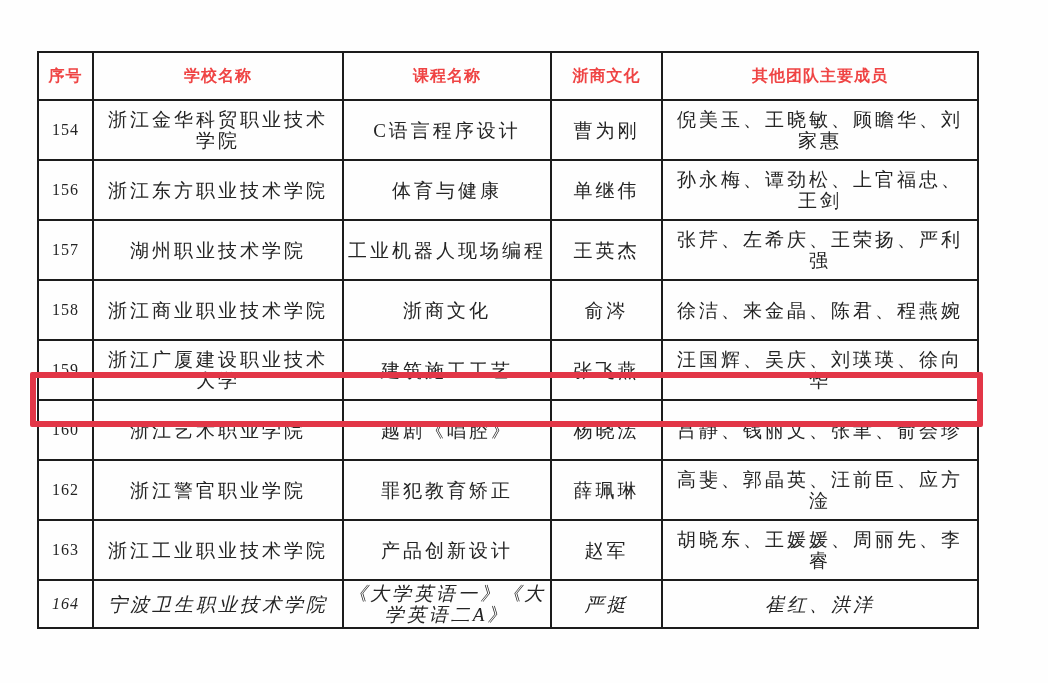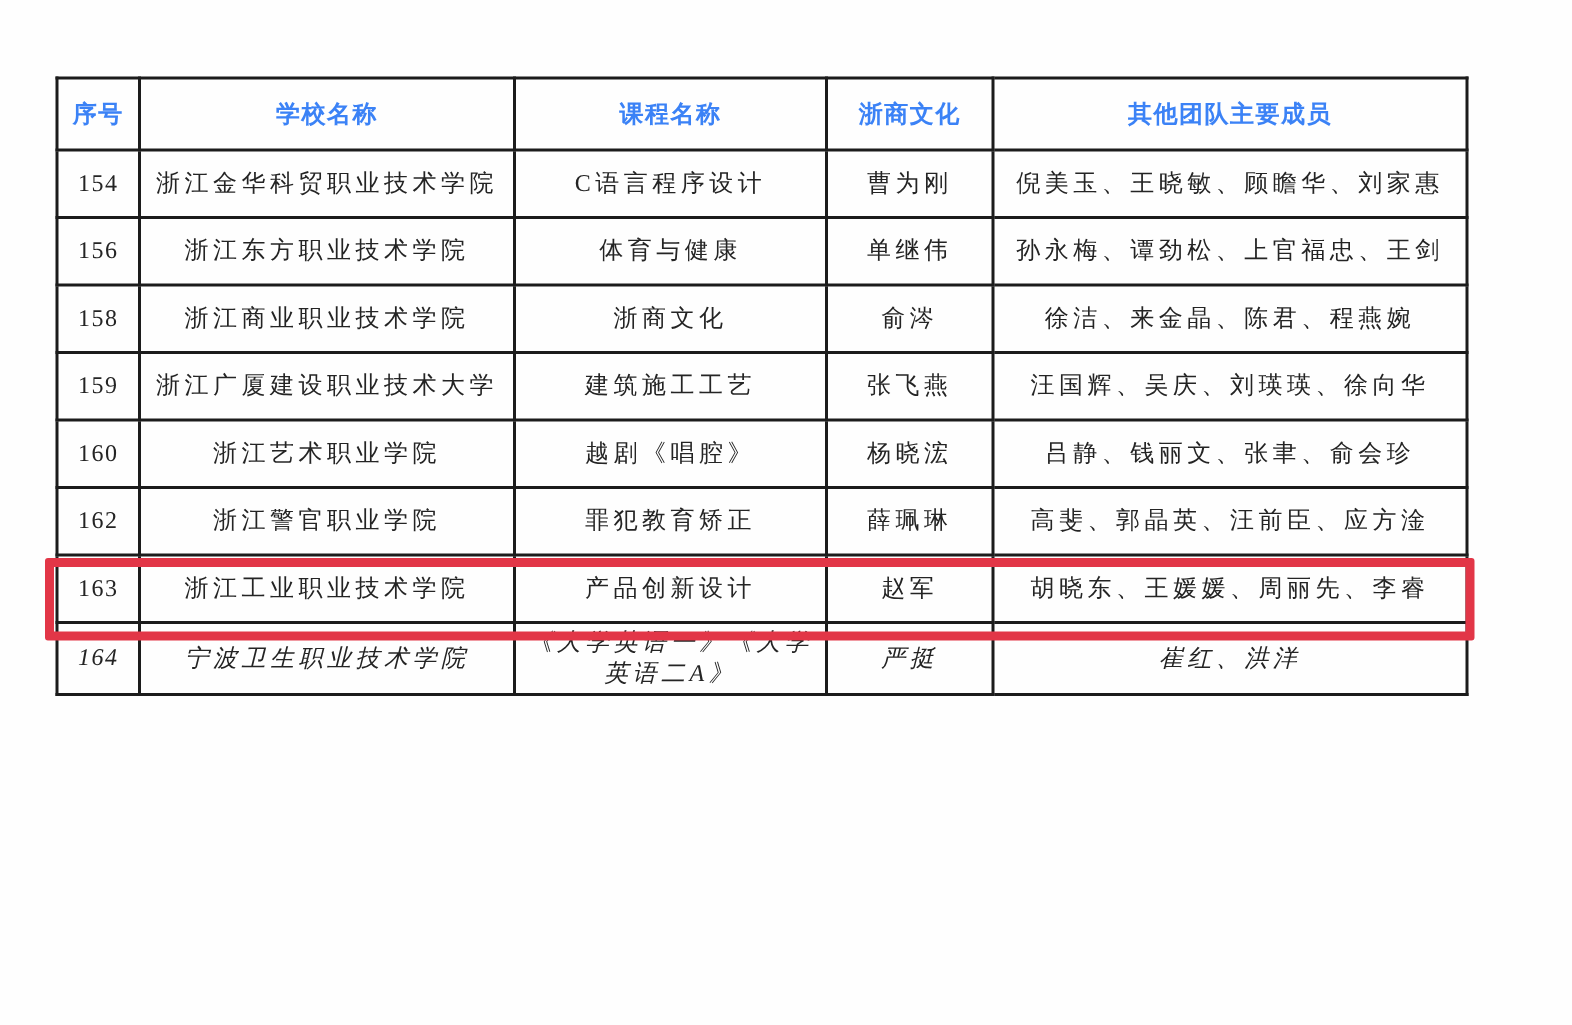--- a/index.html
+++ b/index.html
@@ -17,36 +17,36 @@
     table-layout:fixed;
   }
   .course-table th,.course-table td{
     border:2px solid #1c1c1c;
     text-align:center;
     vertical-align:middle;
     padding:2px 4px;
     box-sizing:border-box;
   }
   .course-table thead tr{height:48px;}
-  .course-table tbody tr{height:45px;}
+  .course-table tbody tr{height:60px;}
   .course-table tbody tr.tall{height:48px;font-style:italic;}
   .course-table th{
     font-family:"Liberation Sans","DejaVu Sans",sans-serif;
     font-weight:bold;
     font-size:16px;
     letter-spacing:1px;
-    color:#3b82f6;
+    color:#ef4444;
   }
   .col-no{width:55px;}
   .col-school{width:250px;}
   .col-course{width:208px;}
   .col-leader{width:111px;}
   .col-members{width:316px;}
   td.num{font-size:16px;letter-spacing:1px;}
-  td.zh{font-size:16px;letter-spacing:3px;line-height:21px;}
+  td.zh{font-size:19px;letter-spacing:3px;line-height:21px;}
   .highlight{
     position:absolute;
     left:30px;top:372px;
     width:941px;height:43px;
     border:6px solid #e23647;
     border-radius:2px;
     pointer-events:none;
   }
 </style>
 </head>
@@ -77,20 +77,27 @@
         <td class="zh">C语言程序设计</td>
         <td class="zh">曹为刚</td>
         <td class="zh">倪美玉、王晓敏、顾瞻华、刘家惠</td>
       </tr>
       <tr>
         <td class="num">156</td>
         <td class="zh">浙江东方职业技术学院</td>
         <td class="zh">体育与健康</td>
         <td class="zh">单继伟</td>
         <td class="zh">孙永梅、谭劲松、上官福忠、王剑</td>
+      </tr>
+      <tr>
+        <td class="num">157</td>
+        <td class="zh">湖州职业技术学院</td>
+        <td class="zh">工业机器人现场编程</td>
+        <td class="zh">王英杰</td>
+        <td class="zh">张芹、左希庆、王荣扬、严利强</td>
       </tr>
       <tr>
         <td class="num">158</td>
         <td class="zh">浙江商业职业技术学院</td>
         <td class="zh">浙商文化</td>
         <td class="zh">俞涔</td>
         <td class="zh">徐洁、来金晶、陈君、程燕婉</td>
       </tr>
       <tr>
         <td class="num">159</td>

